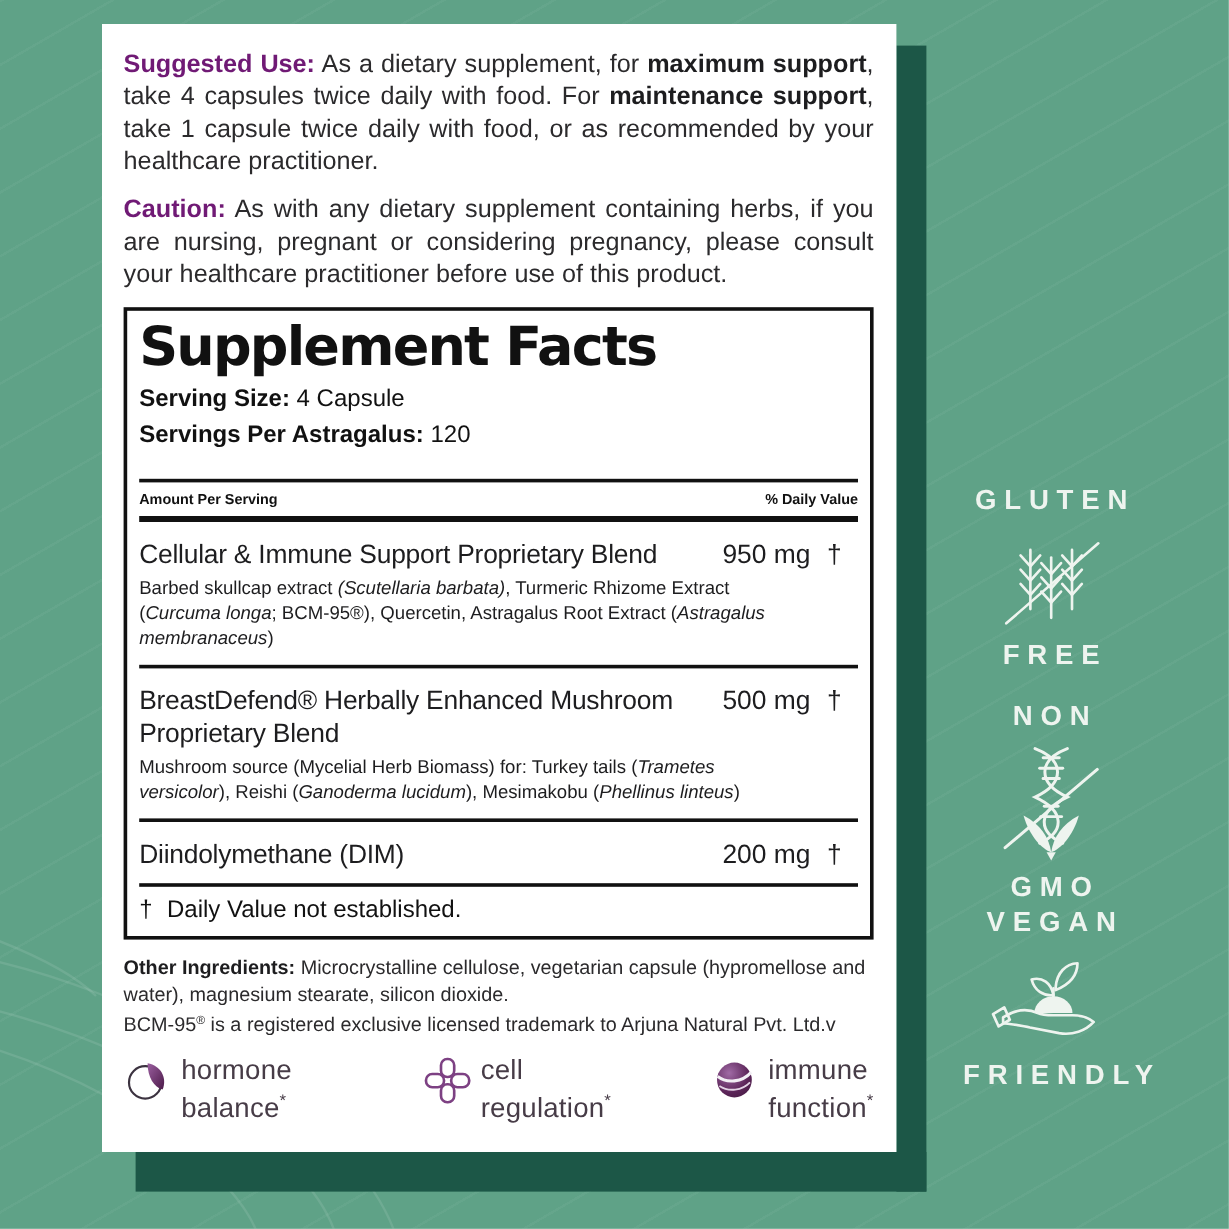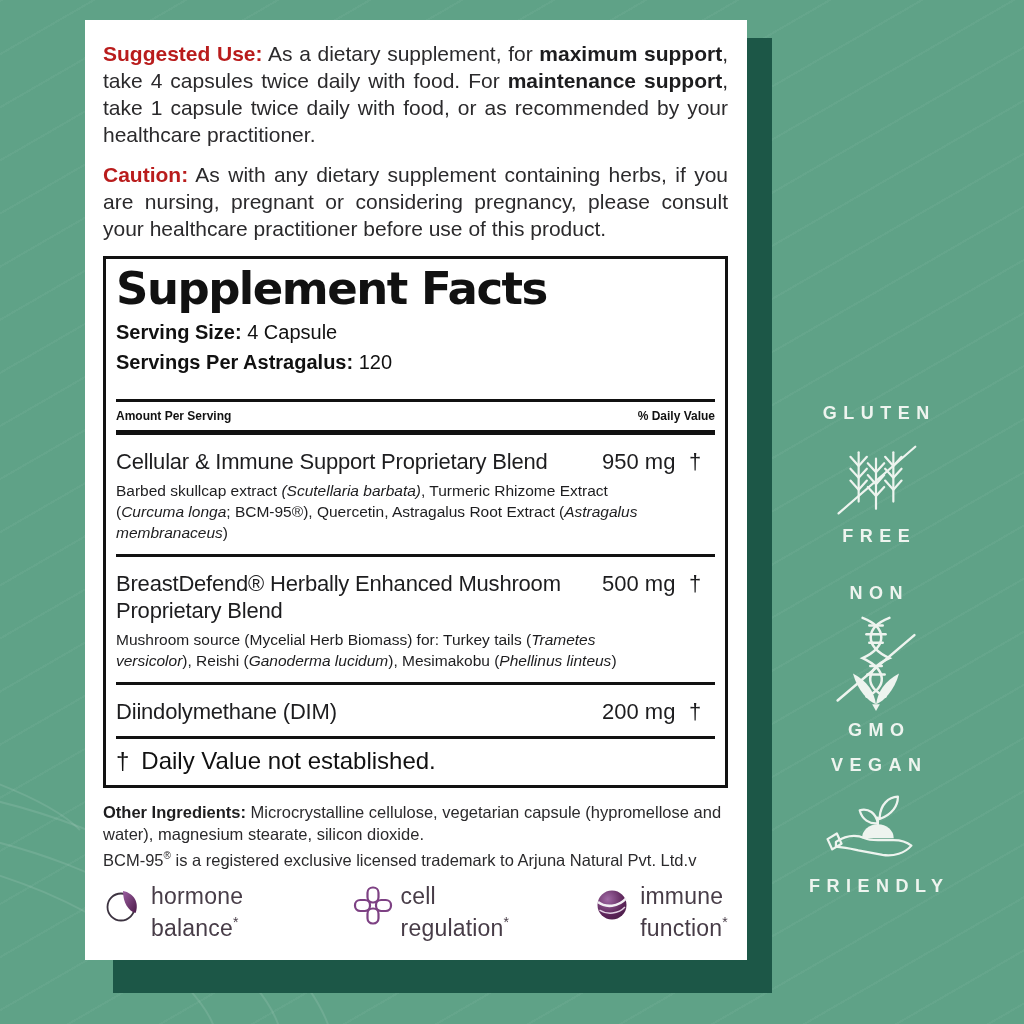--- a/index.html
+++ b/index.html
@@ -16,21 +16,21 @@
   }
   .curves{position:absolute;inset:0;pointer-events:none;}
   .shadow-v{position:absolute;left:747px;top:38px;width:25px;height:955px;background:#1c5747;}
   .shadow-h{position:absolute;left:113px;top:960px;width:659px;height:33px;background:#1c5747;}
   .card{
     position:absolute;left:85px;top:20px;width:662px;height:940px;background:#ffffff;
     box-sizing:border-box;padding:20px 19px 0 18px;color:#1d1d1f;
   }
   .para{margin:0 0 0 0;font-size:21px;line-height:27px;text-align:justify;color:#2b2a2c;}
   .para + .para{margin-top:13px;}
-  .lead{font-weight:bold;color:#b91c1c;}
+  .lead{font-weight:bold;color:#701a75;}
   .para b{color:#1d1d1f;}
   
   .facts{
     margin-top:14px;border:3px solid #111;box-sizing:border-box;
     padding:4px 10px 0 10px;
   }
   .facts-title{
     font-family:"DejaVu Sans", sans-serif;
     font-weight:800;font-size:45px;letter-spacing:-1.5px;line-height:52px;color:#111;
   }
@@ -41,36 +41,36 @@
     display:flex;justify-content:space-between;align-items:center;
     padding:7px 0;border-bottom:5px solid #111;font-weight:bold;font-size:12px;color:#111;
   }
   .frow{border-bottom:3px solid #111;padding:13px 0 11px 0;}
   .frow-main{display:flex;align-items:flex-start;}
   .fr-name{width:470px;font-size:22px;line-height:27px;color:#1d1d1f;letter-spacing:-0.2px;}
   .fr-amt{width:95px;text-align:right;font-size:22px;line-height:27px;}
   .fr-dv{width:40px;text-align:center;font-size:22px;line-height:27px;}
   .fr-detail{max-width:555px;margin-top:5px;font-size:15.5px;line-height:21px;color:#1d1d1f;}
   .fr-detail i{font-style:italic;}
-  .footnote{padding:8px 0 10px 0;font-size:24px;color:#111;}
+  .footnote{padding:8px 0 10px 0;font-size:20px;color:#111;}
   .footnote .dag{margin-right:12px;}
   .other{margin:14px 0 12px 0;font-size:16.5px;line-height:21.5px;color:#2b2a2c;}
   .other .lead2{font-weight:bold;color:#1d1d1f;}
   .other sup{font-size:10px;}
   
   .benefits{display:flex;margin-top:12px;align-items:flex-start;}
   .benefit{display:flex;align-items:flex-start;}
   .b-0{width:250px;}
   .b-1{width:240px;}
   .benefit .icn{width:40px;height:40px;margin:2px 8px 0 0;flex:none;}
   .b-text{font-size:23px;line-height:26px;color:#473c47;letter-spacing:.2px;}
   .b-text .star{vertical-align:super;font-size:14px;}
   
   .badge{position:absolute;left:796px;width:160px;text-align:center;color:#eef4ef;}
-  .badge-word{font-size:18px;font-weight:600;letter-spacing:6.5px;padding-left:6.5px;}
+  .badge-word{font-size:23px;font-weight:600;letter-spacing:6.5px;padding-left:6.5px;}
   .badge svg{display:block;margin:10px auto 8px auto;}
   .badge-0{top:403px;}
   .badge-1{top:583px;}
   .badge-2{top:755px;}
 </style>
 </head>
 <body>
 
 <div>
 

